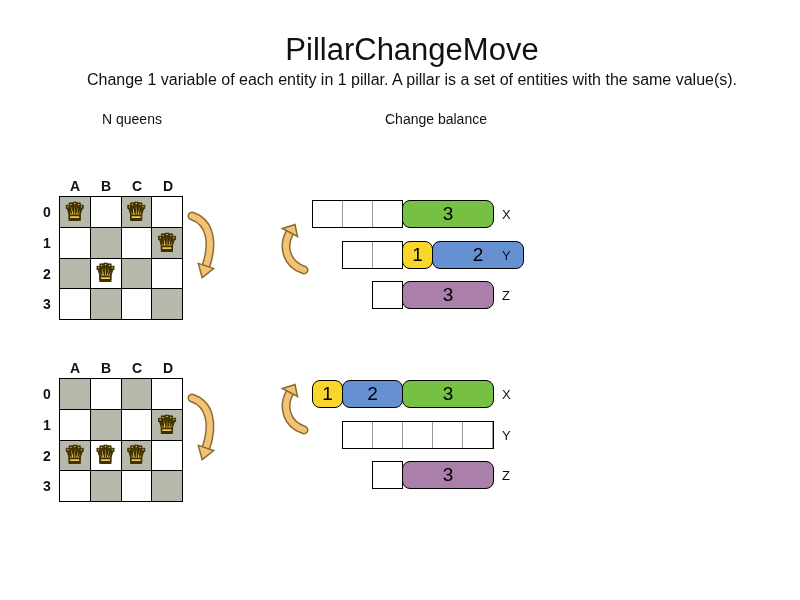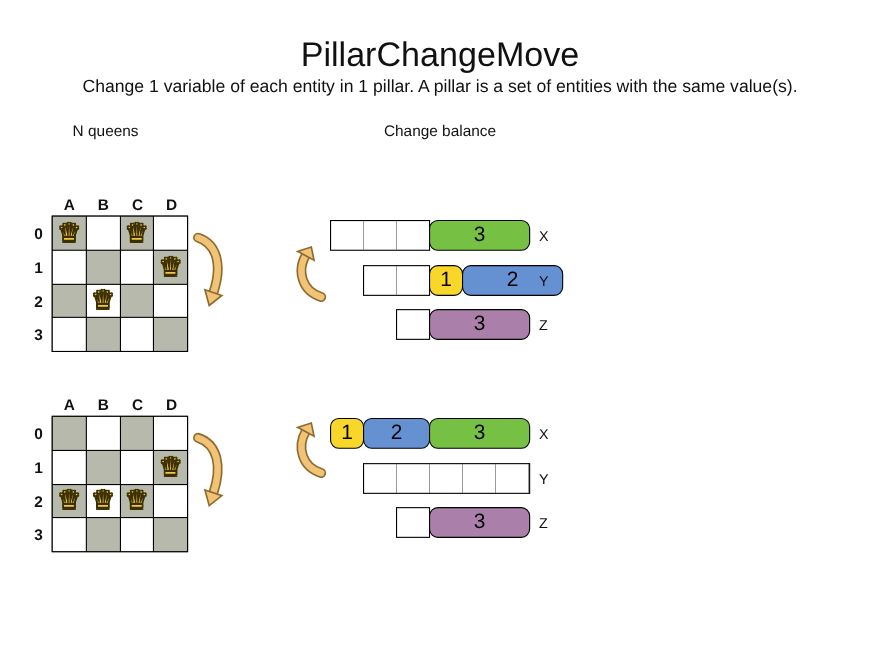--- a/index.html
+++ b/index.html
@@ -1,31 +1,31 @@
 <!DOCTYPE html>
 <html style="--green: #76c043; --yellow: #f9d62a; --blue: #6591d2; --purple: #aa7fa9; --board_dark: #b6b9ab; --queen_gold: #f2c84b; --arrow_fill: #f0c377; --arrow_outline: #8f6b2e;"><head>
 <meta charset="utf-8">
 <style>
   * { margin:0; padding:0; box-sizing:border-box; }
   html,body { background:#fff; }
   body {
     width:800px; height:600px; position:relative; overflow:hidden;
     font-family:"Liberation Sans", sans-serif; color:#000;
   }
-  .stage { position:absolute; left:0; top:0; width:692px; height:600px; }
+  .stage { position:absolute; left:12px; top:0; width:692px; height:600px; }
 
   .title {
     position:absolute; top:32px; left:0; width:800px;
     text-align:center; font-size:31px; font-weight:400; color:#111;
   }
   .subtitle {
     position:absolute; top:71px; left:0; width:800px;
     text-align:center; font-size:16px; color:#111;
   }
-  .section-label { position:absolute; font-size:14px; color:#111; }
+  .section-label { position:absolute; font-size:14px; color:#111;margin-left:24px; }
   .section-label.nq { left:66px; top:111px; }
   .section-label.cb { left:349px; top:111px; }
 
   
   .board {
     position:absolute; width:124px; height:124px;
     border:1px solid #000; background:#000;
     display:grid; grid-template-columns:repeat(4,1fr); grid-template-rows:repeat(4,1fr);
     gap:1px;
   }

